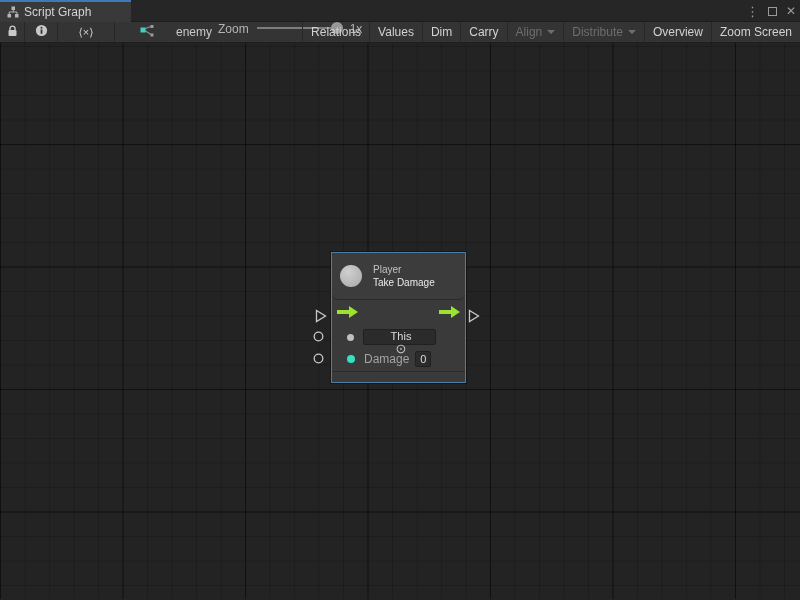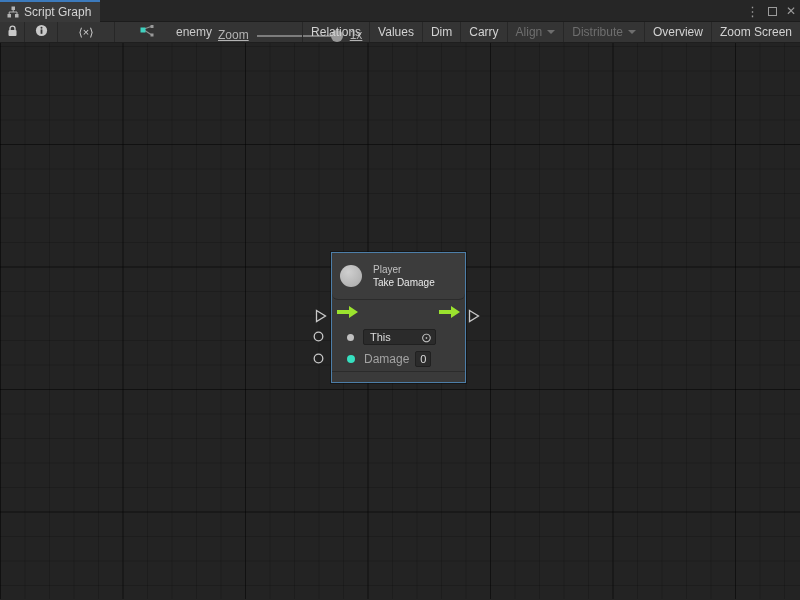--- a/index.html
+++ b/index.html
@@ -2,42 +2,42 @@
 <html><head>
 <meta charset="utf-8">
 <style>
   * { margin:0; padding:0; box-sizing:border-box; }
   html,body { width:800px; height:600px; overflow:hidden; background:#232323;
               font-family:"Liberation Sans", sans-serif; -webkit-font-smoothing:antialiased; }
 
   
   .titlebar { position:relative; width:800px; height:22px; background:#262626;
               border-bottom:1px solid #1c1c1c; }
-  .tab { position:absolute; left:0; top:0; width:100px; height:22px; background:#393939;
+  .tab { position:absolute; left:0; top:0; width:131px; height:22px; background:#393939;
          border-top:2px solid #3c7abc; display:flex; align-items:center; gap:5px;
          padding-left:7px; color:#d4d4d4; font-size:12px; }
   .tab svg { display:block; }
   .win-controls { position:absolute; right:4px; top:0; height:22px; display:flex;
                   align-items:center; gap:9px; color:#9b9b9b; }
   .kebab { font-size:13px; line-height:1; cursor:default; }
   .maxbox { width:9px; height:9px; border:1.5px solid #9b9b9b; display:inline-block; }
   .closex { font-size:12px; line-height:1; }
 
   
   .toolbar { position:relative; width:800px; height:21px; background:#343434;
              border-bottom:1px solid #1e1e1e; color:#c9c9c9; font-size:12px; }
   .tbi { position:absolute; top:0; height:100%; display:flex; align-items:center;
          justify-content:center; border-right:1px solid #272727; }
   .tbi-lock   { left:0;   width:25px; }
   .tbi-info   { left:25px; width:33px; }
   .tbi-anglex { left:58px; width:57px; color:#cfcfcf; font-size:11px; letter-spacing:0px; }
   .crumb { position:absolute; left:140px; top:0; height:100%; display:flex;
            align-items:center; gap:22px; color:#c9c9c9; font-size:12px; }
   .zoomctl { position:absolute; left:218px; top:0; height:100%; display:flex;
-             align-items:flex-end; gap:8px; color:#b3b3b3; font-size:12px;text-decoration:underline; }
+             align-items:flex-start; gap:8px; color:#b3b3b3; font-size:12px; }
   .slider { position:relative; width:85px; height:12px; }
   .slider .track { position:absolute; left:0; right:0; top:5px; height:2px; background:#7d7d7d; }
   .slider .handle { position:absolute; left:74px; top:0; width:12px; height:12px;
                     border-radius:50%; background:#989898; }
   .tb-buttons { position:absolute; right:0; top:0; height:100%; display:flex; }
   .tb-btn { height:100%; display:flex; align-items:center; padding:0 8px;
             border-left:1px solid #272727; color:#d2d2d2; white-space:nowrap; cursor:default; }
   .tb-btn.disabled { color:#6e6e6e; }
   .drop-arrow { width:0; height:0; border-left:4px solid transparent; border-right:4px solid transparent;
                 border-top:4px solid #6e6e6e; margin-left:5px; display:inline-block; }
@@ -62,21 +62,21 @@
   .node-category { font-size:10px; color:#c2c2c2; margin-bottom:2px; }
   .node-title { font-size:10px; color:#eaeaea; }
   .flow-row { height:26px; display:flex; align-items:center; justify-content:space-between;
               padding:0 5px; }
   .in-row { height:22px; display:flex; align-items:center; padding-left:15px; }
   .dot { width:7px; height:7px; border-radius:50%; flex:0 0 auto; }
   .dot.gray { background:#c0c0c0; }
   .dot.teal { width:8px; height:8px; background:#36e0c0; }
   .field { margin-left:9px; width:73px; height:16px; background:#2b2b2b;
            border:1px solid #202020; border-radius:2px; display:flex; align-items:center;
-           padding:0 3px 0 6px; color:#dcdcdc; font-size:11px; }
+           padding:0 3px 0 6px; color:#dcdcdc; font-size:11px;flex-direction:column; }
   .field .spacer { flex:1; }
   .target-glyph { color:#c8c8c8; font-size:13px; line-height:1; }
   .dmg-label { margin-left:9px; color:#a3a3a3; font-size:12px; }
   .value-box { margin-left:6px; width:16px; height:16px; background:#2b2b2b;
                border:1px solid #202020; border-radius:2px; color:#dcdcdc; font-size:11px;
                display:flex; align-items:center; justify-content:center; }
   .node-footer { position:absolute; left:0; right:0; bottom:0; height:11px;
                  border-top:1px solid #2b2b2b; background:#3a3a3a; }
 
   

